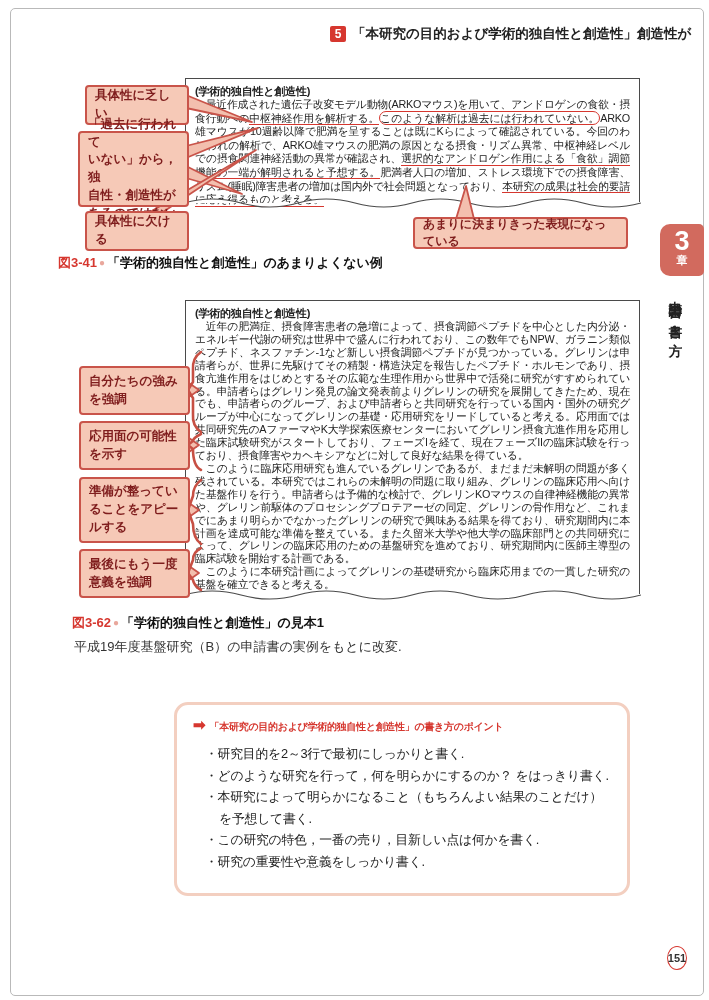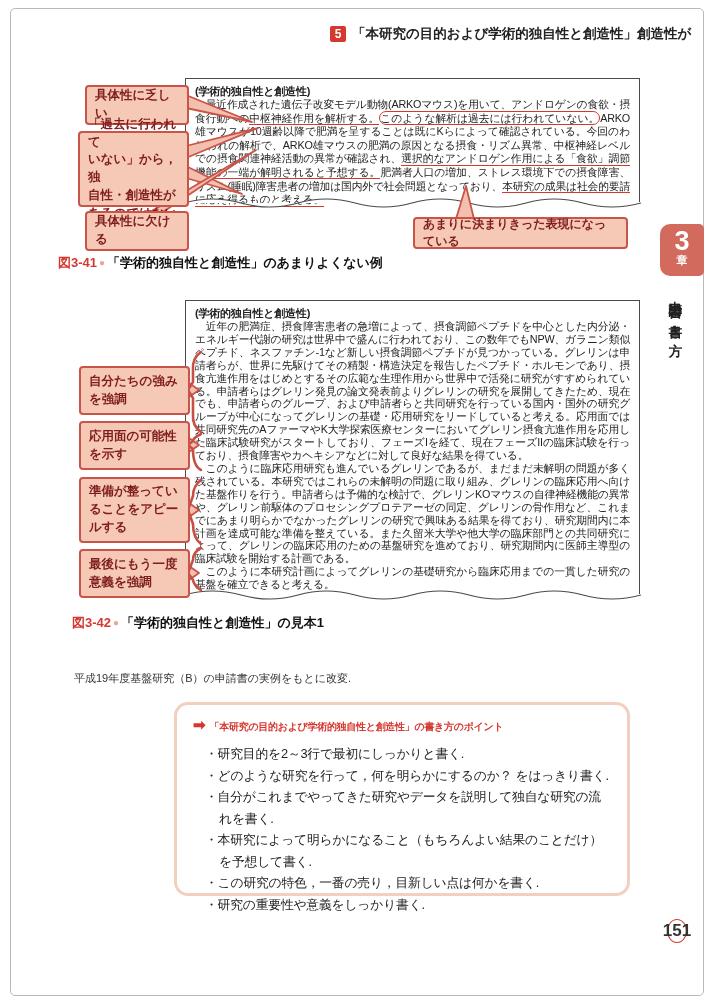--- a/index.html
+++ b/index.html
@@ -37,40 +37,40 @@
   #co-g1{left:79px;top:366px;width:111px;height:49px;}
   #co-g2{left:79px;top:421px;width:111px;height:49px;}
   #co-g3{left:79px;top:477px;width:111px;height:66px;}
   #co-g4{left:79px;top:549px;width:111px;height:49px;}
   
   .fig-caption{position:absolute;font-size:13px;font-weight:bold;color:#111;z-index:4;white-space:nowrap;}
   .fig-caption .fig-label{color:#d6372f;}
   .fig-caption .fig-dot{color:#e9a79c;font-size:10px;vertical-align:1px;padding:0 2px;}
   #cap1{left:58px;top:254px;}
   #cap2{left:72px;top:614px;}
-  #source-note{left:74px;top:638px;font-size:11px;color:#333;z-index:4;margin-top:33px;}
+  #source-note{left:74px;top:638px;font-size:13px;color:#333;z-index:4;}
   
   #chapter-tab{left:660px;top:224px;width:44px;height:52px;background:#d26a5e;color:#fff;
                border-radius:10px 5px 5px 10px;text-align:center;z-index:4;}
   #chapter-tab .num{font-size:27px;font-weight:bold;line-height:30px;display:block;margin-top:2px;}
   #chapter-tab .suffix{font-size:11px;font-weight:bold;line-height:12px;display:block;margin-top:-2px;}
   #vertical-label{left:666px;top:290px;writing-mode:vertical-rl;font-size:13.5px;font-weight:600;
                   color:#222;letter-spacing:2px;z-index:4;}
   
   #points-box{left:174px;top:702px;width:456px;height:194px;border:3px solid #f3cfc0;border-radius:14px;
               background:#fff;box-sizing:border-box;padding:11px 14px 8px 16px;z-index:1;}
   #points-title{display:flex;align-items:baseline;gap:4px;margin-bottom:9px;}
   #points-title .arrow{color:#d6372f;font-size:15px;font-weight:bold;}
   #points-title .ptitle{color:#d6372f;font-size:10px;font-weight:bold;letter-spacing:-0.3px;white-space:nowrap;}
   #points-list{list-style:none;margin:0;padding:0 0 0 12px;}
   #points-list li{font-size:12.8px;color:#222;line-height:21.5px;padding-left:1.1em;text-indent:-1.1em;
                   letter-spacing:-0.2px;}
   
-  #page-num{left:667px;top:919px;width:20px;height:24px;border:1.6px solid #d6372f;border-radius:50%;
-            display:flex;align-items:center;justify-content:center;font-size:17px;font-weight:600;
+  #page-num{left:667px;top:946px;width:20px;height:24px;border:1.6px solid #d6372f;border-radius:50%;
+            display:flex;align-items:center;justify-content:center;font-size:11px;font-weight:600;
             color:#333;z-index:4;box-sizing:border-box;}
   
   #anno{position:absolute;left:0;top:0;z-index:2;pointer-events:none;}
 </style>
 </head>
 <body>
 
 <div id="page">
   <div id="page-frame"></div>
 
@@ -134,39 +134,38 @@
   <div id="co-g3" class="co">準備が整ってい
 ることをアピー
 ルする</div>
   <div id="co-g4" class="co">最後にもう一度
 意義を強調</div>
 
   <div id="cap1" class="fig-caption">
     <span class="fig-label">図3-41</span><span class="fig-dot">●</span><span>「学術的独自性と創造性」のあまりよくない例</span>
   </div>
   <div id="cap2" class="fig-caption">
-    <span class="fig-label">図3-42</span><span class="fig-dot">●</span><span>「学術的独自性と創造性」の見本1</span>
+    <span class="fig-label">図3-62</span><span class="fig-dot">●</span><span>「学術的独自性と創造性」の見本1</span>
   </div>
   <div id="source-note" class="abs">平成19年度基盤研究（B）の申請書の実例をもとに改変.</div>
 
   <div id="chapter-tab" class="abs">
     <span class="num">3</span>
     <span class="suffix">章</span>
   </div>
   <div id="vertical-label" class="abs">申請書の書き方</div>
 
   <div id="points-box" class="abs">
     <div id="points-title">
       <span class="arrow">➡</span>
       <span class="ptitle">「本研究の目的および学術的独自性と創造性」の書き方のポイント</span>
     </div>
     <ul id="points-list">
       <li>・研究目的を2～3行で最初にしっかりと書く.</li>
       <li>・どのような研究を行って，何を明らかにするのか？ をはっきり書く.</li>
-      <li>・自分がこれまでやってきた研究やデータを説明して独自な研究の流れを書く.</li>
       <li>・本研究によって明らかになること（もちろんよい結果のことだけ）を予想して書く.</li>
       <li>・この研究の特色，一番の売り，目新しい点は何かを書く.</li>
       <li>・研究の重要性や意義をしっかり書く.</li>
     </ul>
   </div>
 
   <div id="page-num" class="abs">151</div>
 </div>
 
 </body></html>

